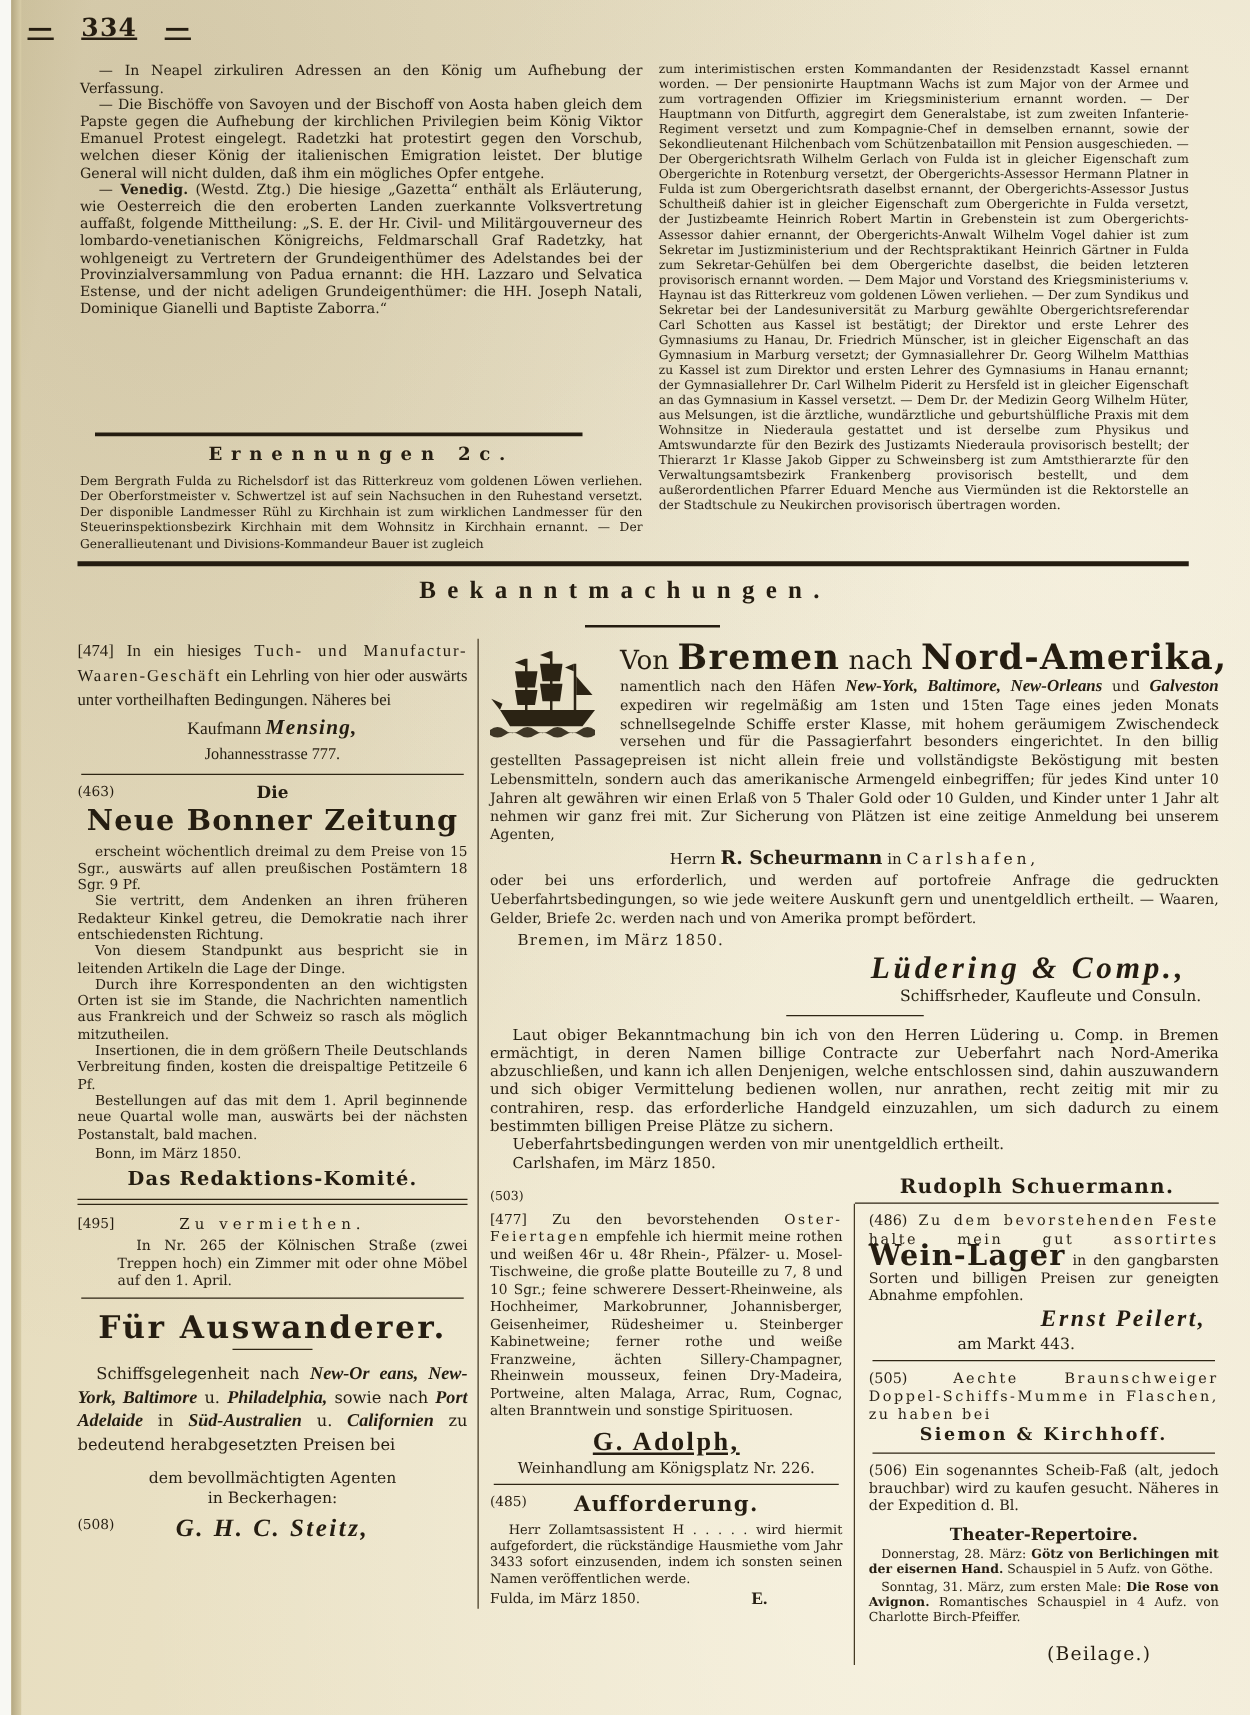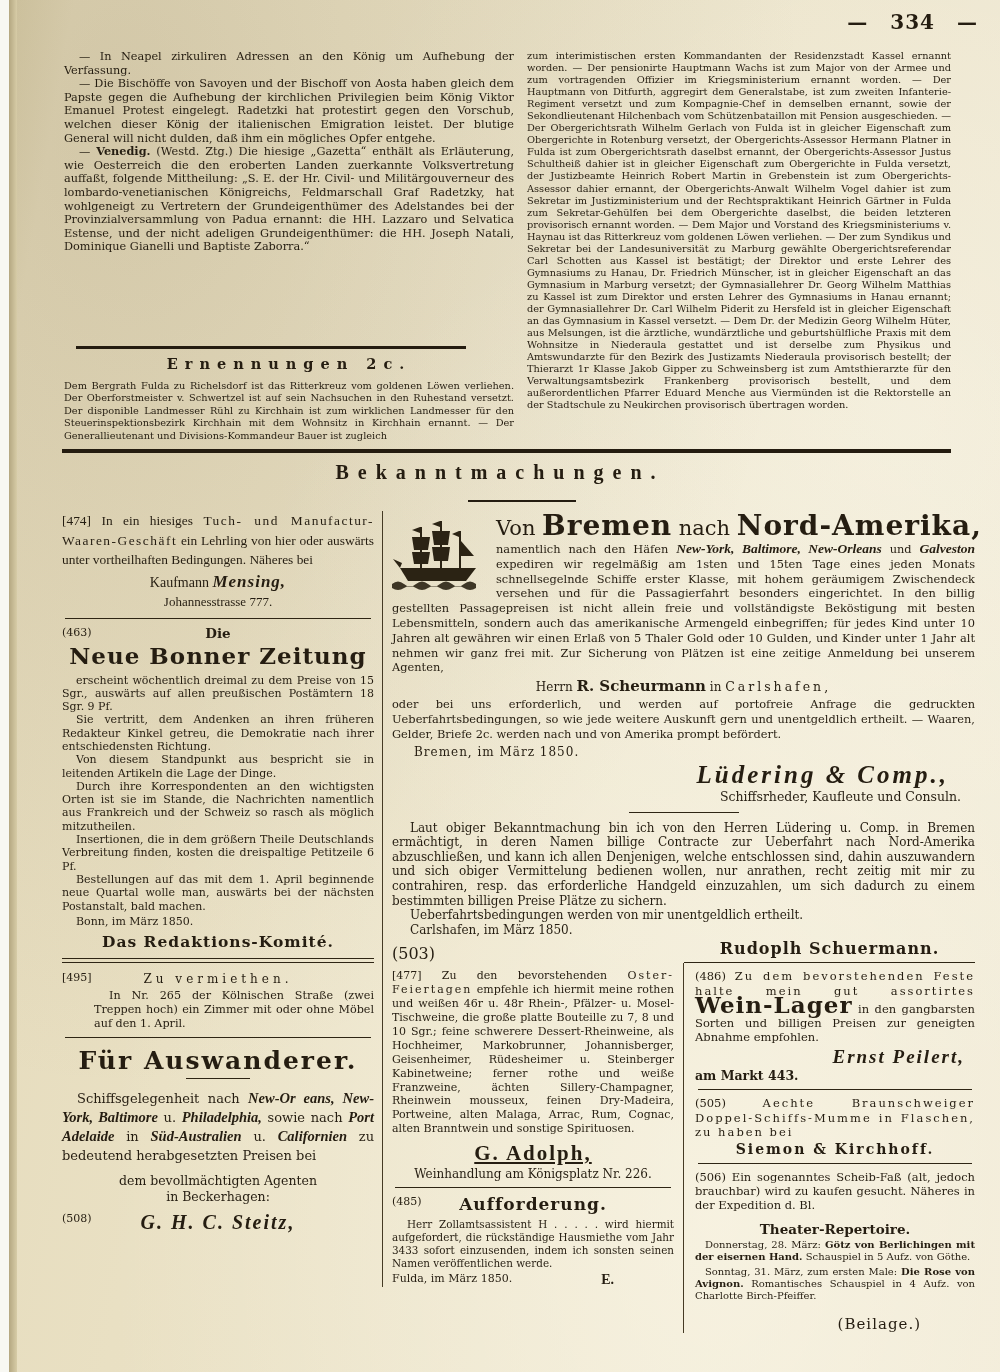--- a/index.html
+++ b/index.html
@@ -15,21 +15,21 @@
   .abs{position:absolute;}
   .jt{text-align:justify;}
   p{margin:0;}
   .ind p, p.ind{text-indent:15px;}
   .rule{background:#241c10;}
   .hr-thin{height:1px;background:#2e2514;margin:6px 3px;}
   .hr-double{height:3px;border-top:1px solid #2e2514;border-bottom:1px solid #2e2514;margin:7px 0;}
   .b{font-weight:bold;}
   .bi{font-weight:bold;font-style:italic;font-family:"Liberation Serif",serif;}
 
-  .page-num{top:10px;left:0;width:1000px;text-align:right;font-size:20px;font-weight:bold;letter-spacing:1px;}
+  .page-num{top:10px;left:0;width:1000px;text-align:left;font-size:20px;font-weight:bold;letter-spacing:1px;text-decoration:underline;}
   .page-num .dash{margin:0 22px;font-weight:bold;}
 
   .top-left{left:64px;top:50px;width:450px;font-size:11.3px;line-height:13.6px;}
   .top-right{left:527px;top:50px;width:424px;font-size:9.8px;line-height:12.05px;}
 
   .ern-rule{left:76px;top:346px;width:390px;height:3px;}
   .ern-title{left:64px;top:355px;width:450px;text-align:center;font-size:14.5px;font-weight:bold;letter-spacing:7px;}
   .ern-body{left:64px;top:380px;width:450px;font-size:9.8px;line-height:12.4px;}
 
   .main-rule{left:62px;top:449px;width:889px;height:4px;}
@@ -76,42 +76,42 @@
   .agent-line .plc{letter-spacing:3px;font-size:12.5px;}
   .bremen-b2{font-size:11.4px;line-height:14.8px;}
   .bremen-date{text-indent:22px;font-size:12px;margin-top:3px;letter-spacing:1px;}
   .lued-sig{text-align:right;padding-right:26px;font-size:25px;letter-spacing:3px;margin-top:2px;}
   .lued-sub{text-align:right;padding-right:14px;font-size:12.5px;}
   .mid-rule{width:110px;height:1px;background:#2e2514;margin:8px auto;}
 
   .scheu p{font-size:12px;line-height:14.6px;text-indent:18px;text-align:justify;}
   .scheu .noj{text-align:left;}
   .sig-row{display:flex;align-items:flex-end;margin-top:2px;}
-  .sig-row .num{width:292px;font-size:16px;}
+  .sig-row .num{width:292px;font-size:10px;}
   .sig-row .name-wrap{width:291px;text-align:center;font-weight:bold;font-size:16px;letter-spacing:1px;border-bottom:1px solid #2e2514;padding-bottom:4px;}
 
   .cols{display:flex;}
   .col-mid{width:291px;padding-right:9px;box-sizing:border-box;padding-top:6px;}
   .col-r{width:292px;border-left:1px solid #453a24;padding-left:11px;box-sizing:border-box;padding-top:6px;}
 
   .adolph p{font-size:11px;line-height:13.9px;text-align:justify;}
   .adolph .sp{letter-spacing:2px;}
   .adolph-sig{text-align:center;font-weight:bold;font-size:21px;letter-spacing:2px;margin-top:5px;font-family:"Liberation Serif",serif;text-decoration:underline;}
   .adolph-sub{text-align:center;font-size:12px;margin-top:1px;}
 
   .auff-title{font-size:17px;letter-spacing:1px;}
   .auff-body{font-size:10.4px;line-height:12.8px;margin-top:4px;}
   .auff-foot{display:flex;justify-content:space-between;font-size:11px;margin-top:3px;padding-right:60px;}
   .auff-foot .e{font-weight:bold;font-size:14px;font-family:"Liberation Serif",serif;}
 
   .peilert p{font-size:11.5px;line-height:14.2px;text-align:justify;}
   .peilert .sp{letter-spacing:2px;}
   .weinlager{font-weight:bold;font-size:23px;letter-spacing:1px;font-family:"DejaVu Serif",serif;}
   .peilert-sig{text-align:right;padding-right:10px;font-size:19px;letter-spacing:2px;margin-top:2px;}
-  .peilert-sub{text-align:left;padding-right:44px;font-size:12.5px;font-weight:bold;}
+  .peilert-sub{text-align:center;padding-right:44px;font-size:12.5px;}
 
   .classified p{font-size:11.5px;line-height:14.4px;text-align:justify;}
   .classified .sp{letter-spacing:2px;}
   .class-sig{text-align:center;font-weight:bold;font-size:14px;letter-spacing:2px;margin-top:1px;}
 
   .theater-title{text-align:center;font-weight:bold;font-size:13.5px;margin-top:8px;}
   .theater p{font-size:10px;line-height:12.4px;text-indent:10px;text-align:justify;margin-top:2px;}
   .beilage{text-align:right;padding-right:54px;font-size:15px;margin-top:12px;letter-spacing:1px;}
 </style>
 </head>

